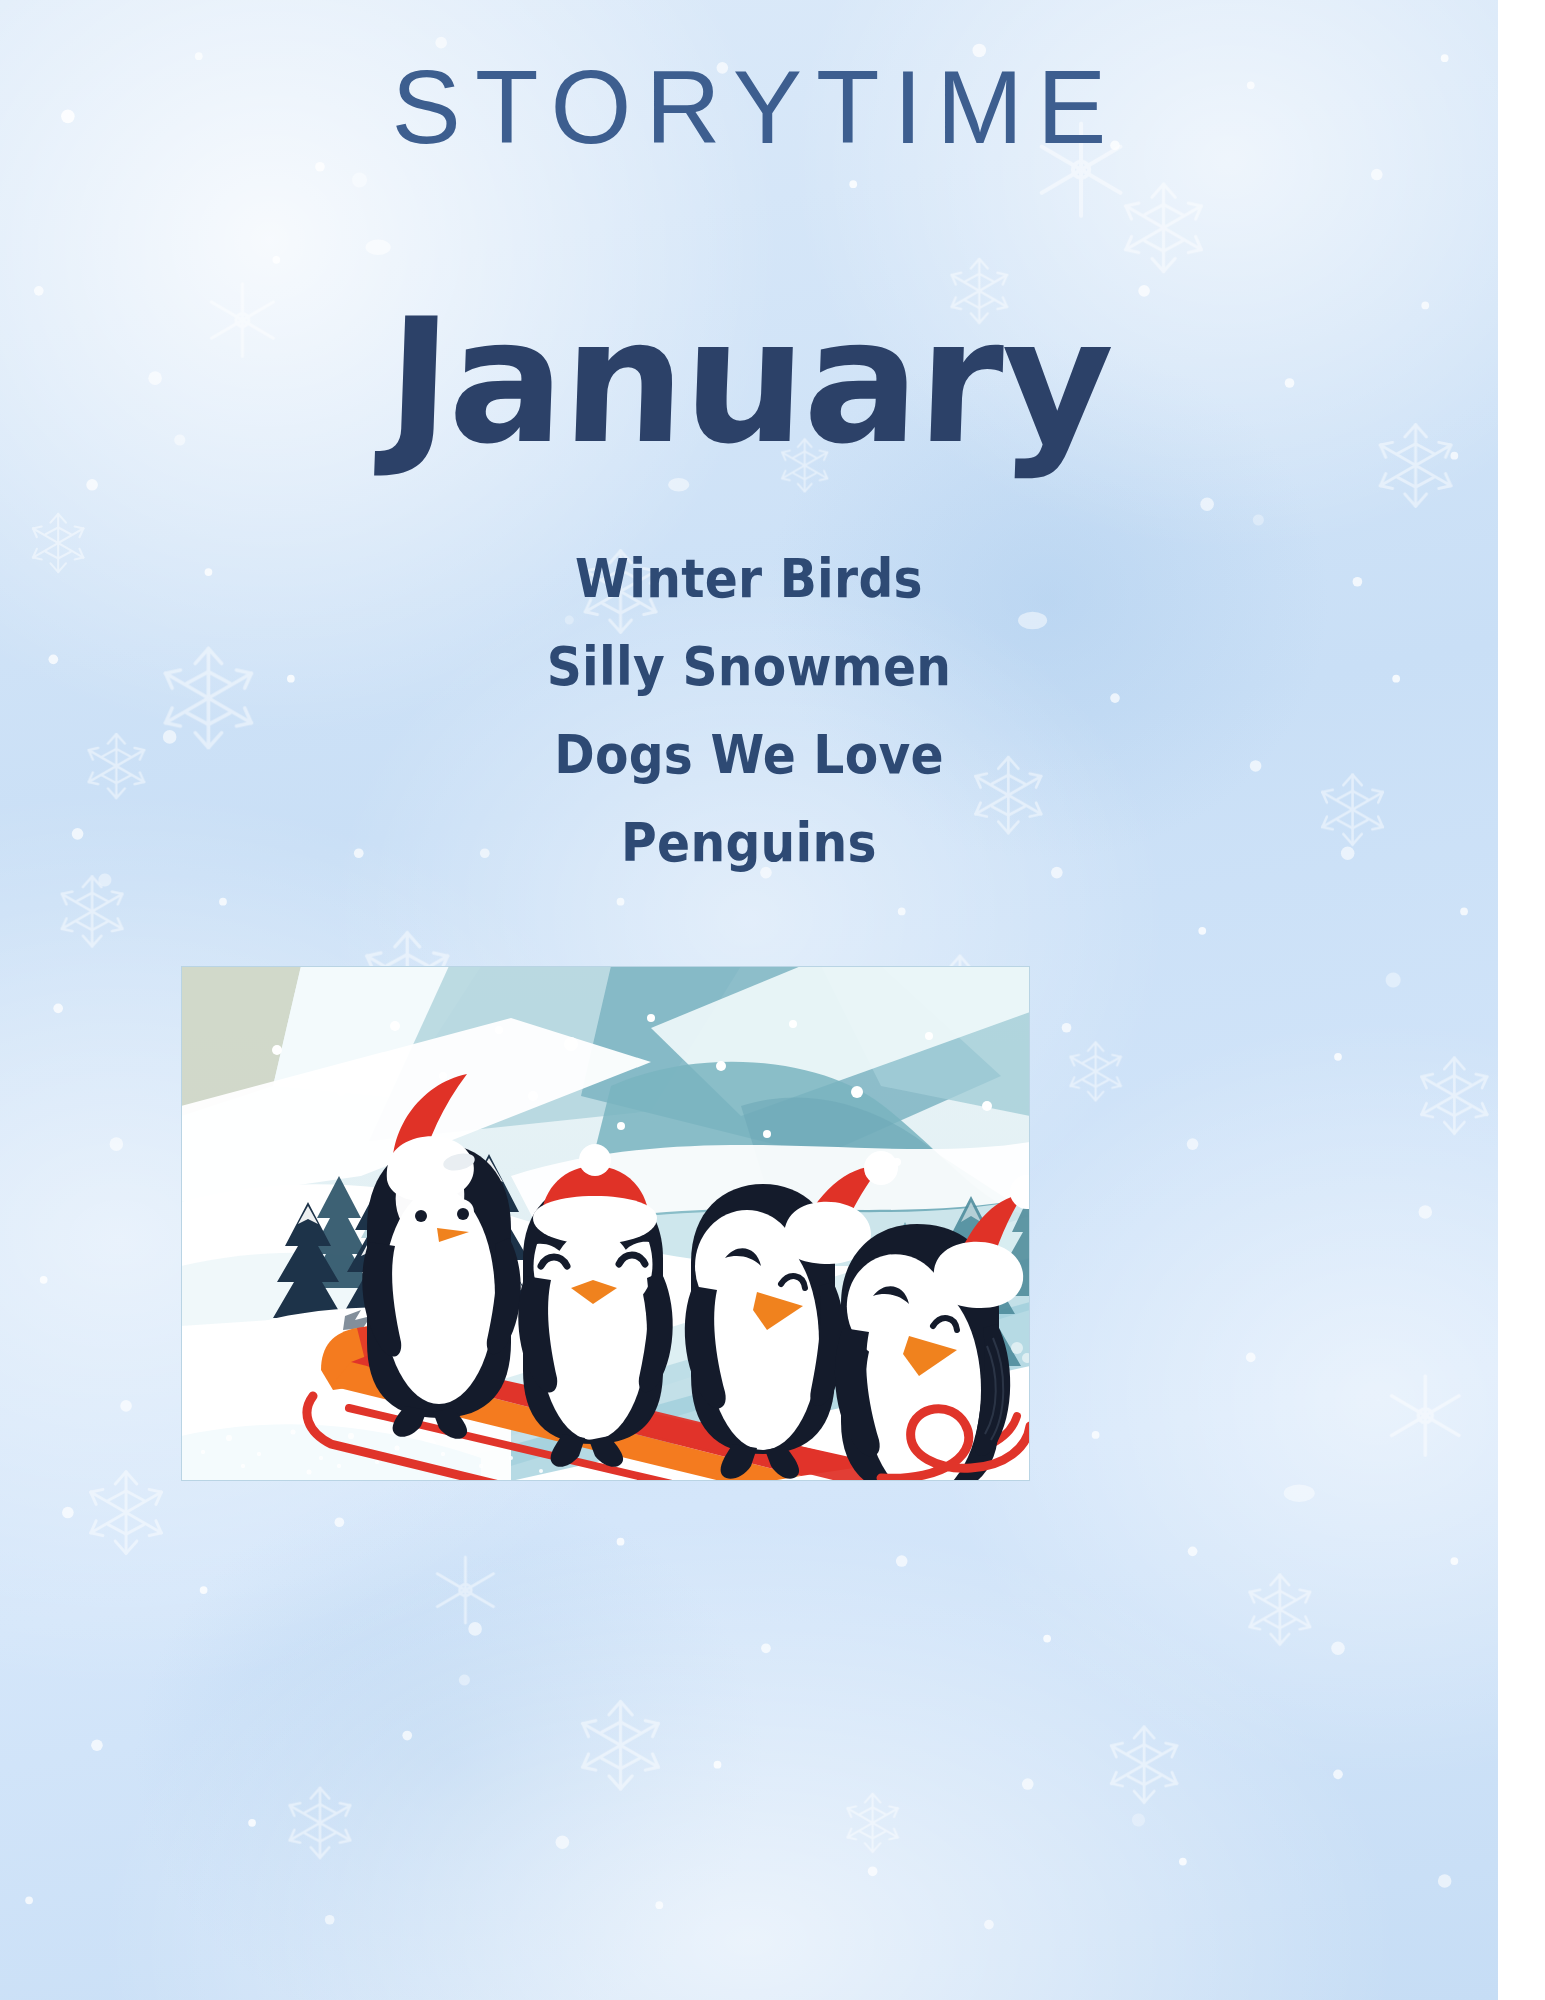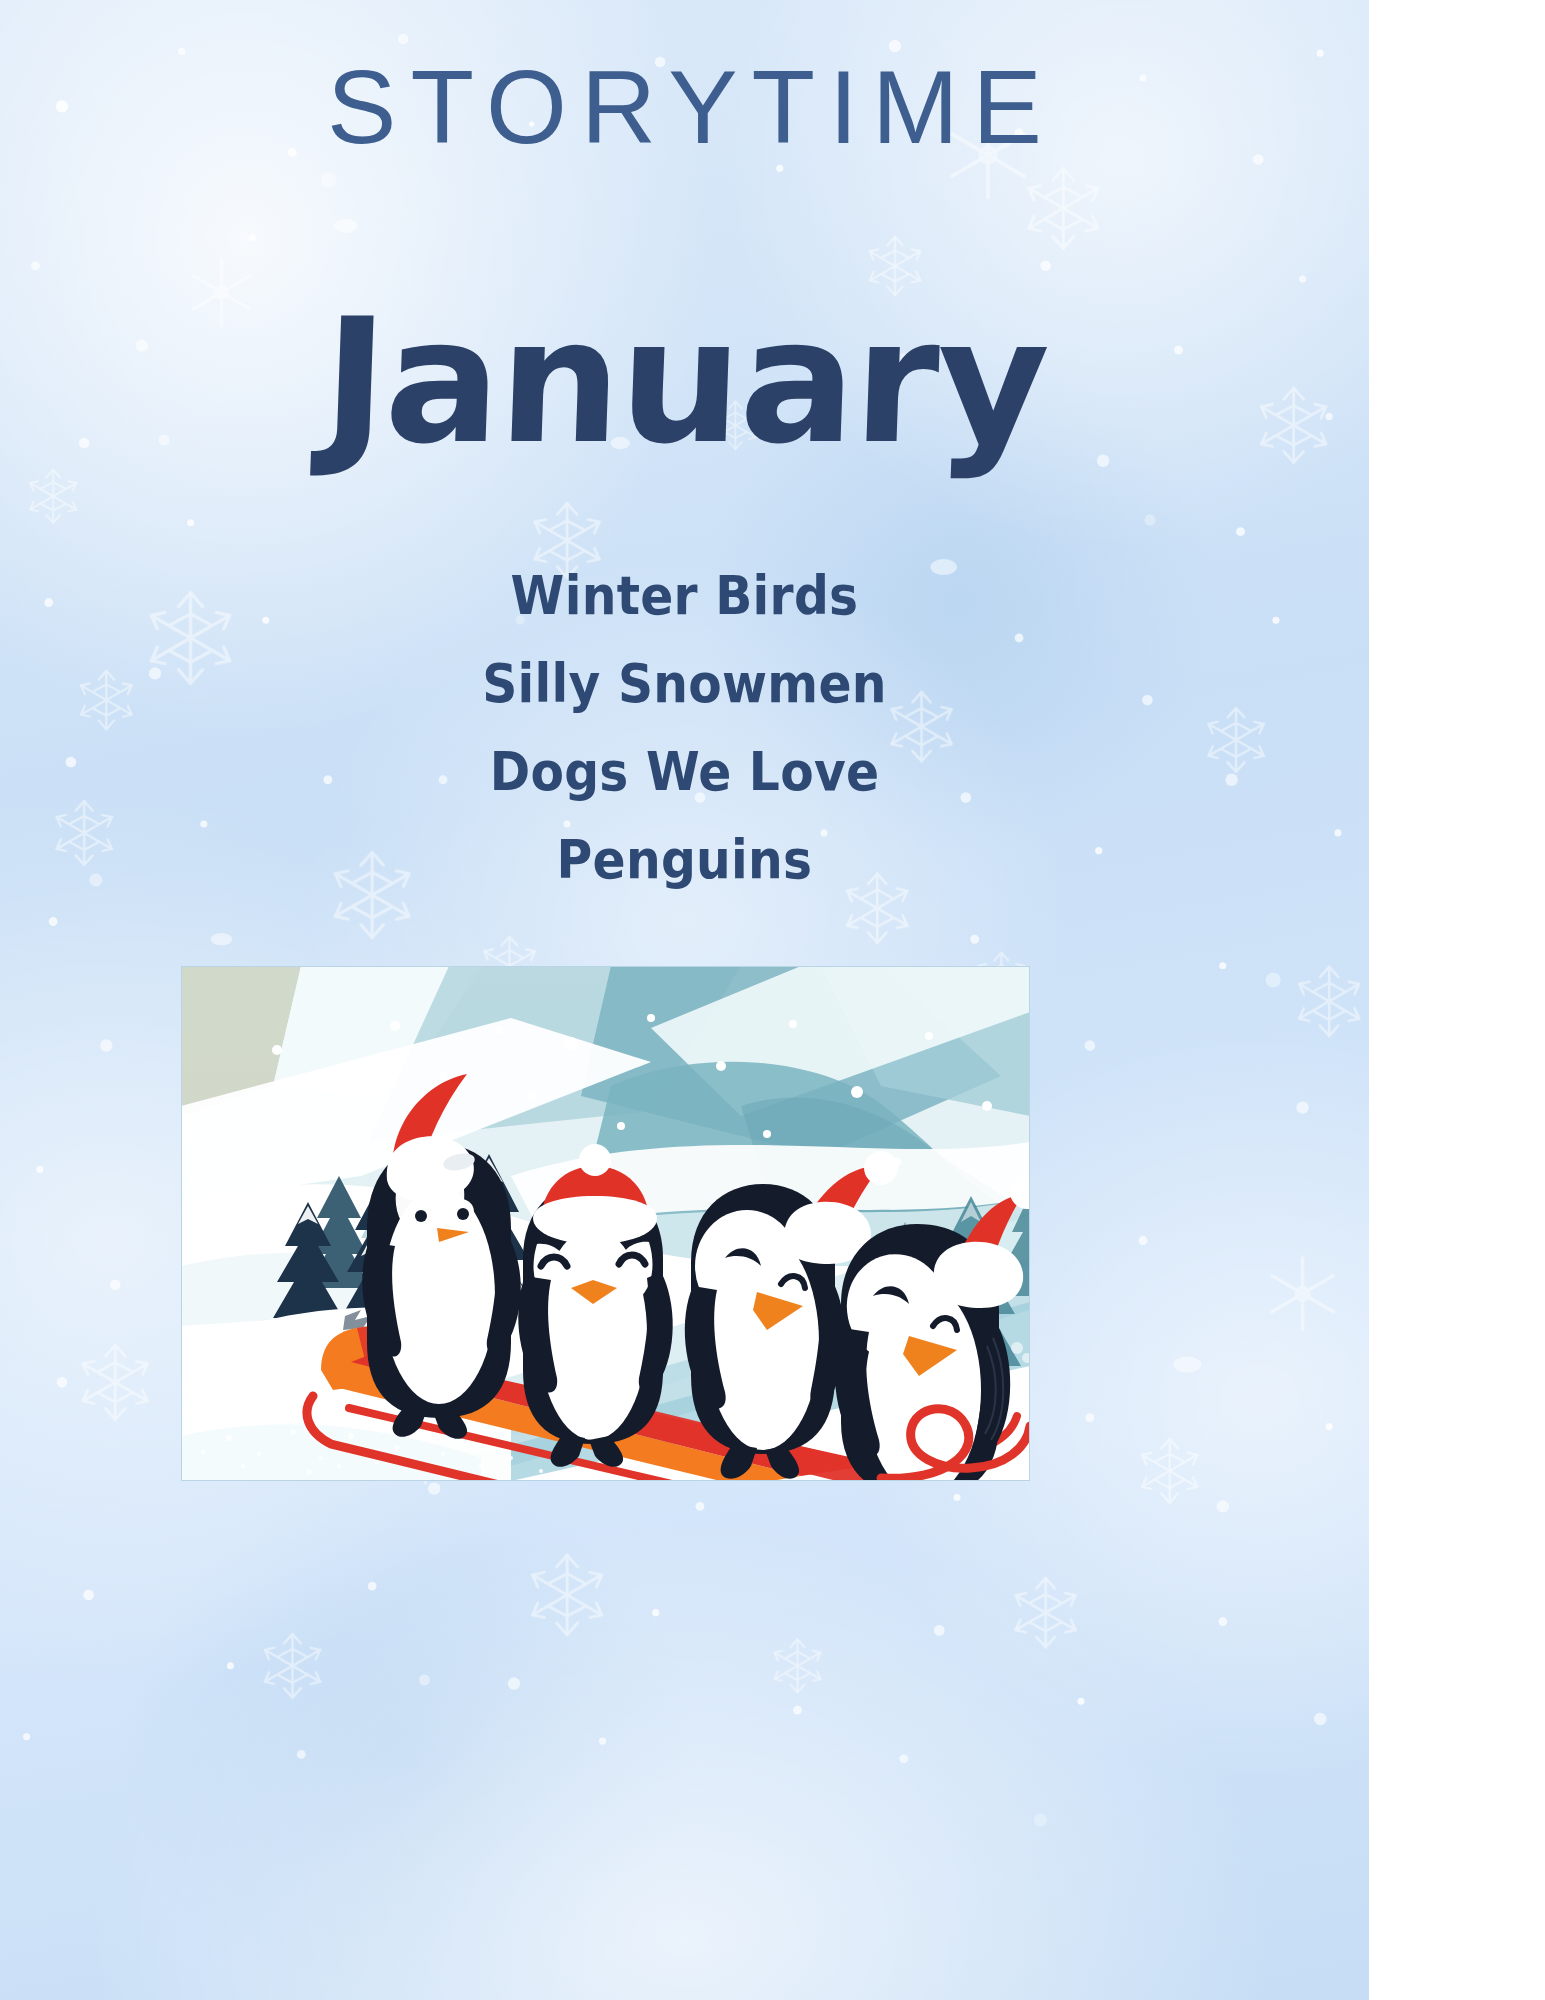--- a/index.html
+++ b/index.html
@@ -8,21 +8,21 @@
     padding: 0;
     background: #ffffff;
   }
   body {
     font-family: "Liberation Sans", "DejaVu Sans", sans-serif;
   }
 
   
   .page {
     position: relative;
-    width: 1369px;
+    width: 1498px;
     height: 2000px;
     overflow: hidden;
     background: #cfe2f8;
   }
 
   
   .bg-wash {
     position: absolute;
     inset: 0;
     background:
@@ -104,21 +104,21 @@
     color: #2c4168;
     letter-spacing: -2px;
   }
   .month span {
     display: inline-block;
     transform: skewX(-2deg);
   }
 
   .themes {
     position: absolute;
-    top: 552px;
+    top: 535px;
     left: 0;
     right: 0;
   }
   .theme-line {
     font-family: "DejaVu Sans", "Liberation Sans", sans-serif;
     font-weight: bold;
     font-size: 53px;
     line-height: 88px;
     color: #2e4a74;
     letter-spacing: 0.3px;

